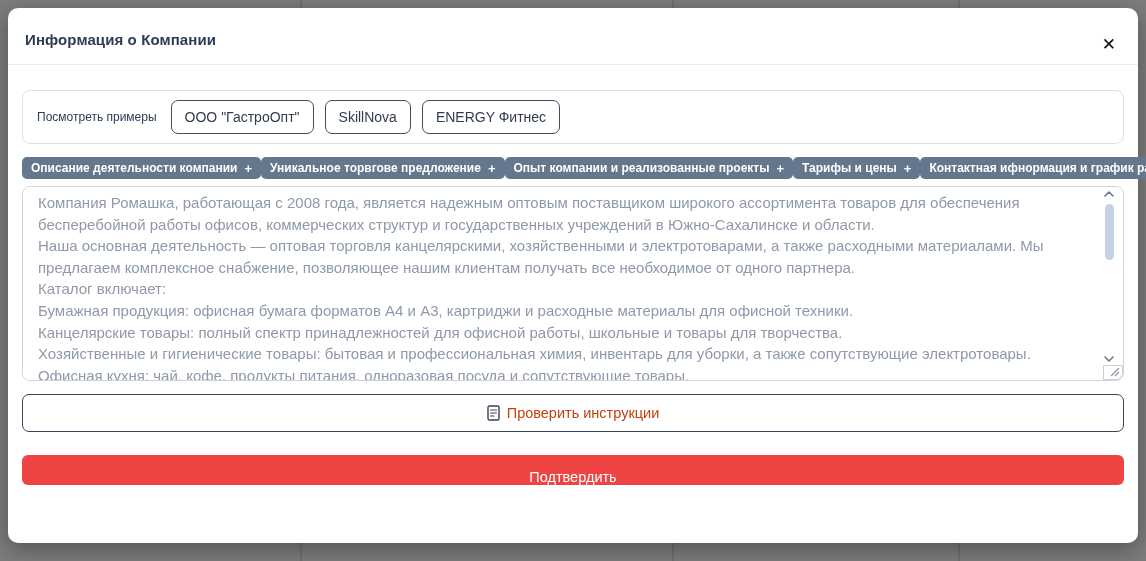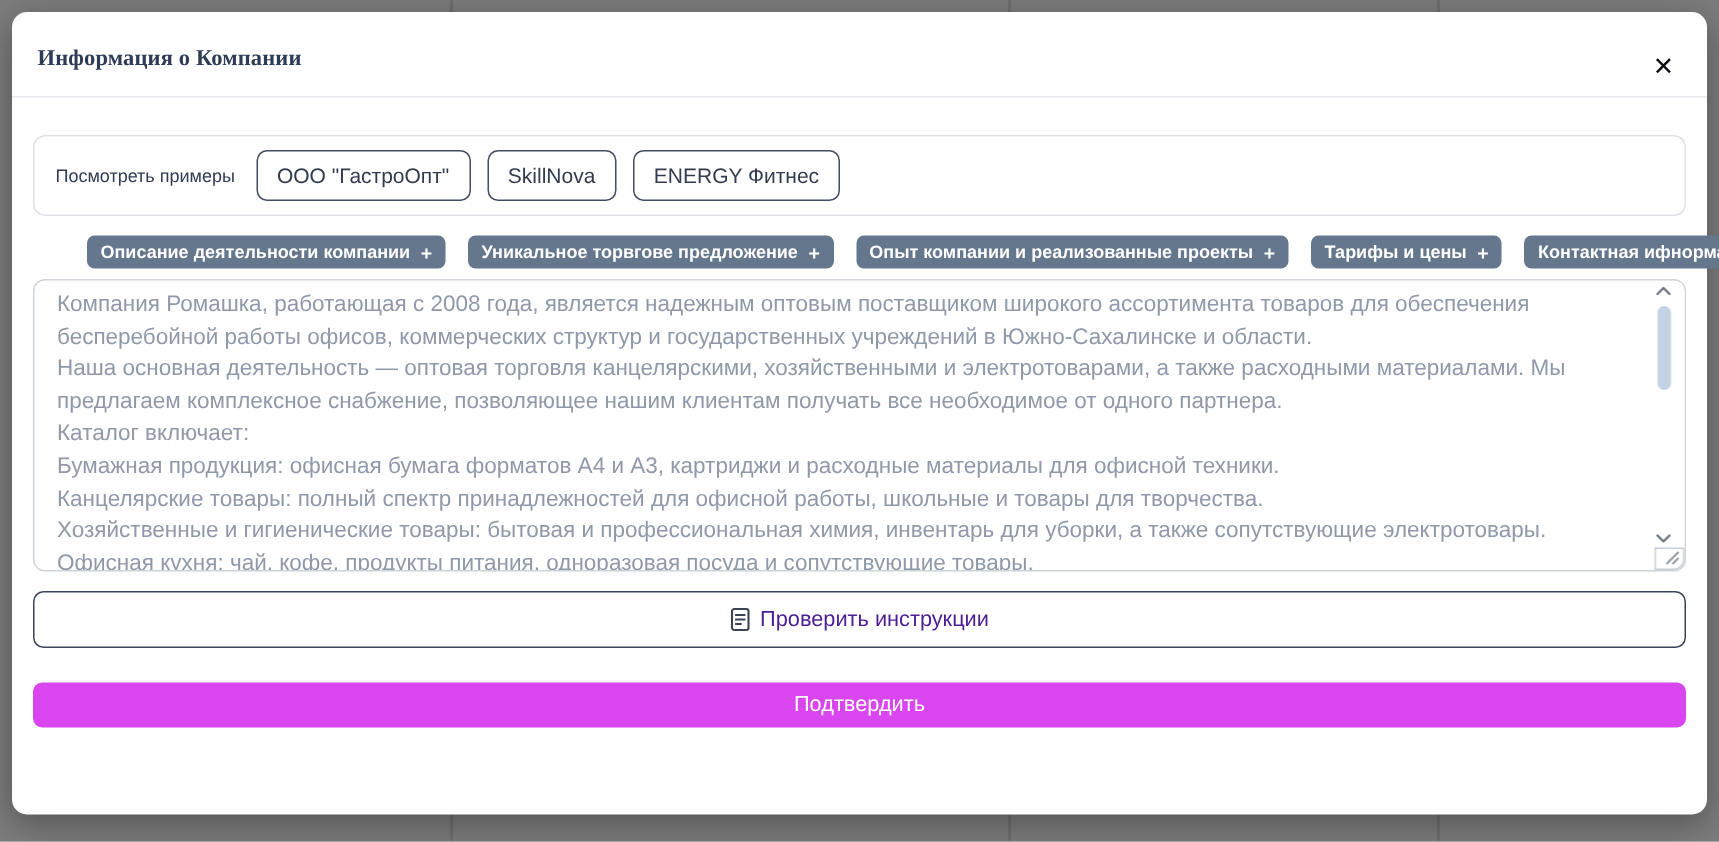--- a/index.html
+++ b/index.html
@@ -22,42 +22,42 @@
     border-radius: 10px;
     box-shadow: 0 6px 24px rgba(0,0,0,0.35);
     display: flex; flex-direction: column;
   }
   .modal-header {
     position: relative;
     padding: 23px 24px 16px 17px;
     border-bottom: 1px solid #e7eaee;
   }
   .modal-title {
-    font-size: 15px; font-weight: 700; color: #2d3b55; letter-spacing: .1px; font-family: Liberation Serif, serif;
+    font-size: 15px; font-weight: 700; color: #2d3b55; letter-spacing: .1px;
   }
   .close-btn {
     position: absolute; right: 18px; top: 24px;
     background: none; border: none; cursor: pointer;
     font-size: 17px; line-height: 1; color: #0b0f14; padding: 4px;
   }
   .modal-body { padding: 25px 14px 5px 14px; flex: 1; display: flex; flex-direction: column; }
 
   .examples-panel {
     border: 1px solid #dde1e6; border-radius: 8px;
     height: 54px; padding: 0 14px;
     display: flex; align-items: center; gap: 11px;
   }
   .examples-label { font-size: 12px; color: #2d3b55; margin-right: 3px; }
   .example-btn {
     background: #fff; border: 1.5px solid #414d63; border-radius: 7px;
     color: #333c4e; font-size: 14px; font-family: inherit;
     padding: 8px 13px; cursor: pointer; white-space: nowrap;
   }
 
-  .tags-row { display: flex; gap: 15px; margin-top: 13px; margin-left: 36px; }
+  .tags-row { display: flex; gap: 0; margin-top: 13px; }
   .tag {
     background: #64778c; color: #fff; border: none; cursor: pointer;
     font-family: inherit; font-size: 12px; font-weight: 700;
     border-radius: 5px; padding: 0 9px; height: 22px;
     display: flex; align-items: center; gap: 7px; white-space: nowrap;
   }
   .tag .plus { font-weight: 700; font-size: 13px; }
 
   .textarea-wrap { position: relative; margin-top: 7px; }
   .company-textarea {
@@ -83,30 +83,30 @@
   .sb-spacer { flex: 1; }
   .resize-grip {
     position: absolute; right: 1px; bottom: 1px;
     width: 20px; height: 15px; background: #fff;
     border: 1px solid #c7cfd7; border-bottom-right-radius: 7px;
   }
   .resize-grip svg { display: block; position: absolute; right: 2px; bottom: 2px; }
   .check-btn {
     margin-top: 13px; width: 100%; height: 38px;
     background: #fff; border: 1px solid #39445a; border-radius: 7px;
-    color: #4c1d95; font-family: inherit; font-size: 14.5px;
+    color: #c2410c; font-family: inherit; font-size: 14.5px;
     display: flex; align-items: center; justify-content: center; gap: 7px;
     cursor: pointer;
   }
   .doc-icon { color: #3a4456; display: inline-flex; }
   .confirm-btn {
     margin-top: 23px; width: 100%; height: 30px;
-    background: #d946ef; border: none; border-radius: 6px;
+    background: #ef4444; border: none; border-radius: 6px;
     color: #ffffff; font-family: inherit; font-size: 14.5px;
-    display: flex; align-items: center; justify-content: center;
+    display: flex; align-items: flex-end; justify-content: center;
     cursor: pointer;
   }
   .delete-btn {
     margin-top: 24px; width: 100%; height: 32px;
     background: #fff; border: 1px solid #e98790; border-radius: 8px;
     color: #e35d6a; font-family: inherit; font-size: 14.5px;
     display: flex; align-items: center; justify-content: center;
     cursor: pointer;
   }
 </style>

